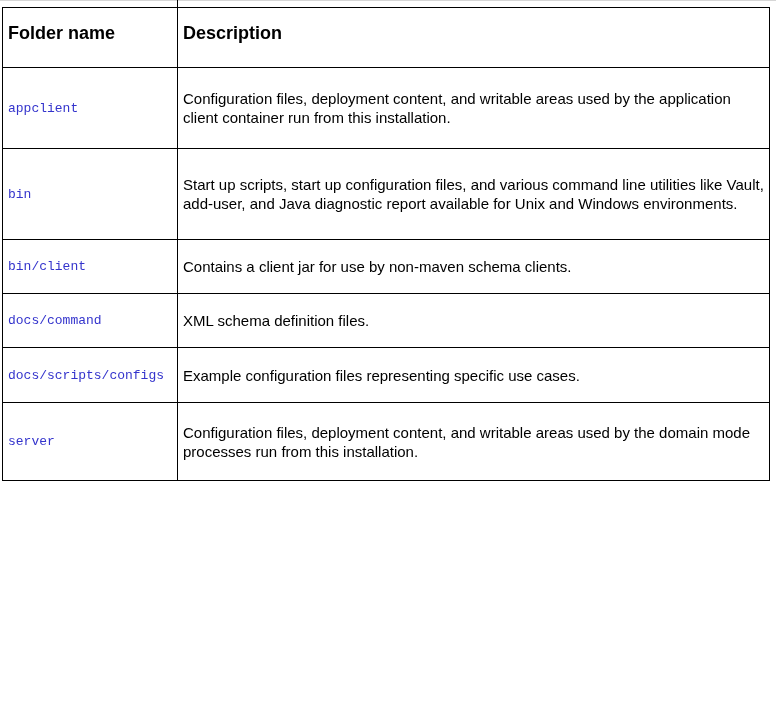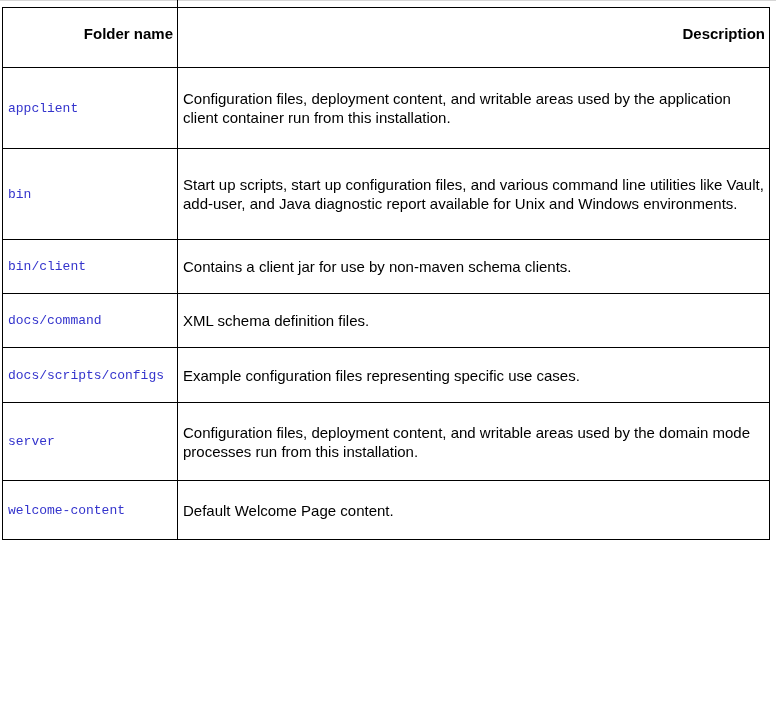--- a/index.html
+++ b/index.html
@@ -31,22 +31,22 @@
   }
   table.folder-table th,
   table.folder-table td {
     border: 1px solid #000000;
     vertical-align: middle;
     overflow: hidden;
   }
   col.c-folder { width: 175px; }
 
   th {
-    text-align: right;
-    font-size: 15px;
+    text-align: left;
+    font-size: 18px;
     font-weight: bold;
     color: #000000;
     padding: 0 4px 8px 5px;
   }
   td.folder {
     font-family: "Liberation Mono", monospace;
     font-size: 13px;
     color: #3333cc;
     padding: 0 2px 0 5px;
     white-space: nowrap;
@@ -107,20 +107,16 @@
         <td class="desc">XML schema definition files.</td>
       </tr>
       <tr class="r4">
         <td class="folder">docs/scripts/configs</td>
         <td class="desc">Example configuration files representing specific use cases.</td>
       </tr>
       <tr class="r5">
         <td class="folder">server</td>
         <td class="desc">Configuration files, deployment content, and writable areas used by the domain mode processes run from this installation.</td>
       </tr>
-      <tr class="r8">
-        <td class="folder">welcome-content</td>
-        <td class="desc">Default Welcome Page content.</td>
-      </tr>
     </tbody>
   </table>
 
 </div>
 
 </body></html>

